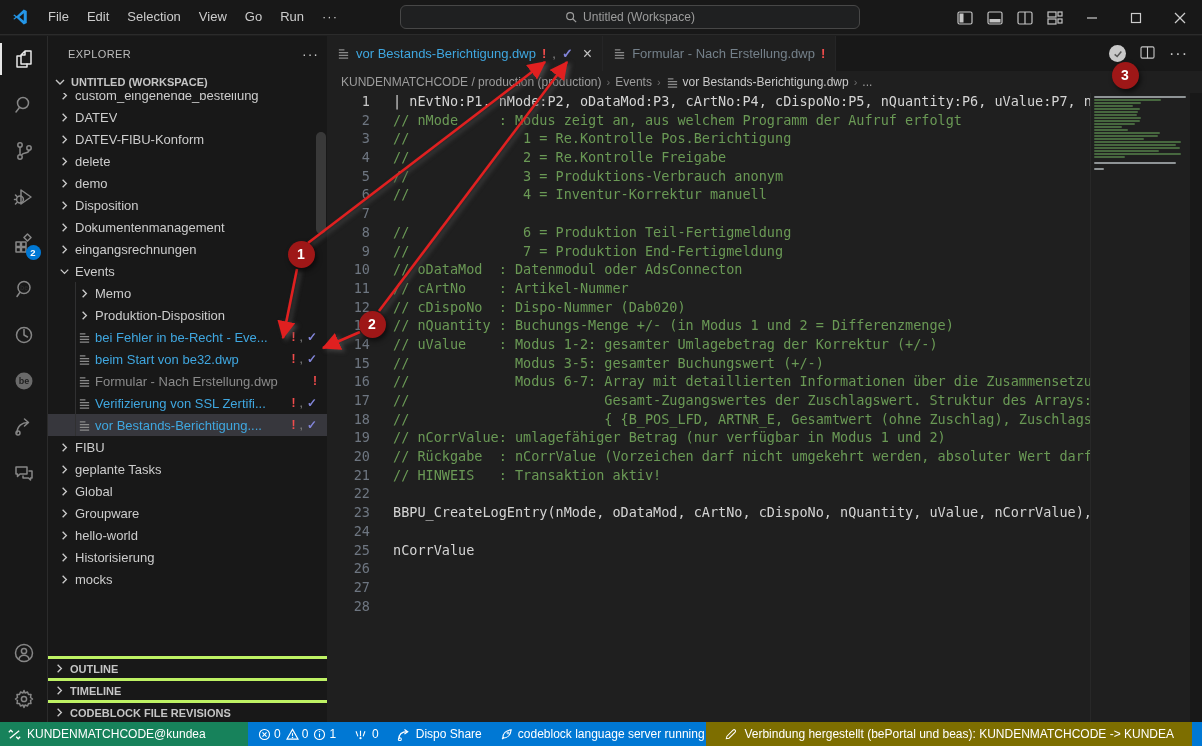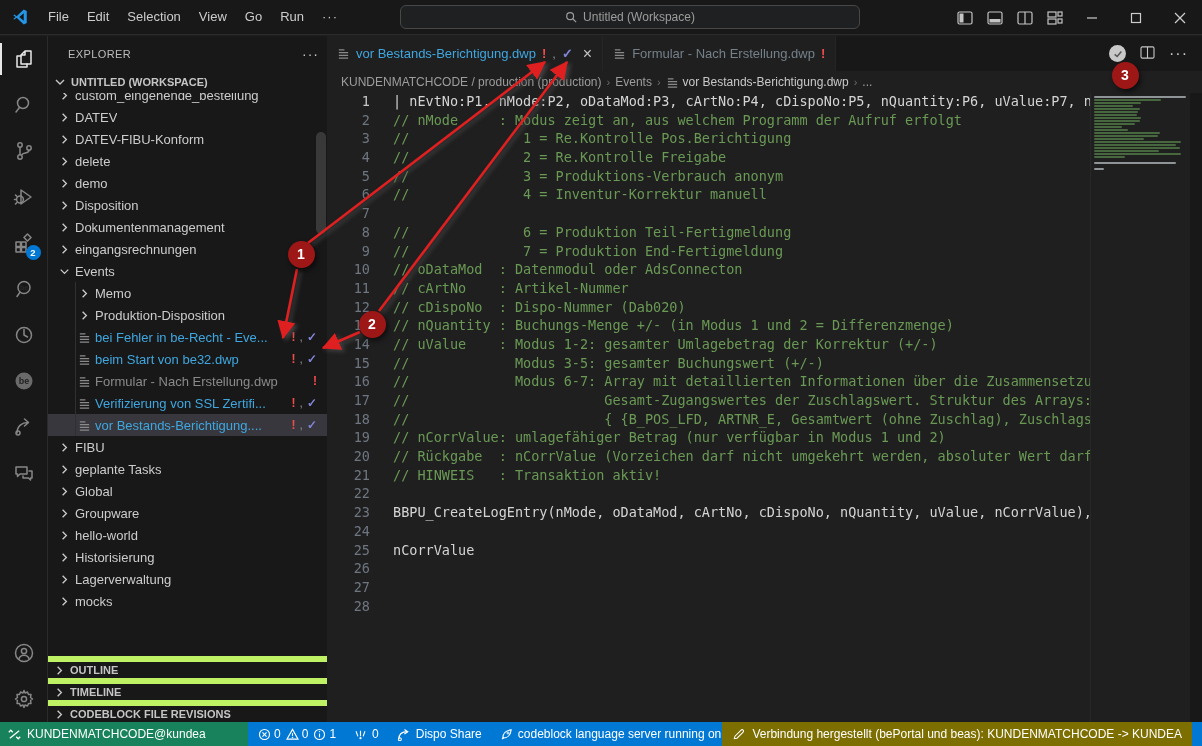--- a/index.html
+++ b/index.html
@@ -52,21 +52,21 @@
   .trow .tlabel { margin-left:3px; white-space:nowrap; overflow:hidden; }
   .trow.file .tlabel { color:#3fa7e0; }
   .trow.dim .tlabel { color:#8a8a8a; }
   .trow .deco { margin-left:auto; display:flex; gap:4px; font-size:12px; align-items:center; padding-left:6px; }
   .deco .excl { color:#f14c4c; font-weight:bold; }
   .deco .comma { color:#8a8a8a; }
   .deco .check { color:#8285d9; font-weight:bold; }
   .sb-scrollbar { position:absolute; right:1px; top:96px; width:10px; height:102px; background:rgba(121,121,121,.35); border-radius:5px; z-index:5; }
   .sb-sections { position:absolute; left:0; right:0; bottom:0; background:#181818; z-index:4; }
   .sb-section { height:22px; display:flex; align-items:center; gap:3px; padding-left:4px; font-size:11px;
-    font-weight:bold; color:#c5c5c5; border-top:6px solid #bef264; }
+    font-weight:bold; color:#c5c5c5; border-top:3px solid #bef264; }
 
   
   .editor { flex:1; position:relative; background:#1f1f1f; overflow:hidden; }
   .tabbar { height:35px; background:#181818; display:flex; align-items:stretch; }
   .tab { display:flex; align-items:center; gap:6px; padding:0 10px; font-size:13px; background:#1f1f1f; border-right:1px solid #252526; }
   .tab .tab-label { white-space:nowrap; }
   .tab.active .tab-label { color:#3fa7e0; }
   .tab.inactive .tab-label { color:#74808a; }
   .tab .excl { color:#f14c4c; font-weight:bold; }
   .tab .comma { color:#8a8a8a; }
@@ -91,21 +91,21 @@
   .mm-comment { background:#47683f; }
   .mm-code { background:#8f9496; }
   .right-gutter { position:absolute; top:57px; right:0; width:12px; bottom:0; background:#181818; }
 
   
   .statusbar { position:absolute; left:0; right:0; bottom:0; height:24px; display:flex; font-size:12px; color:#ffffff; }
   .st-remote { width:248px; background:#17825b; display:flex; align-items:center; gap:6px; padding:0 10px 0 8px; }
   .st-blue { flex:1; background:#0078d4; display:flex; align-items:center; gap:18px; padding-left:10px; overflow:hidden; }
   .st-item { display:flex; align-items:center; gap:5px; white-space:nowrap; }
   .st-item .grp { display:flex; align-items:center; gap:3px; }
-  .st-olive { background:#7d6e00; display:flex; align-items:center; gap:7px; padding:0 10px; white-space:nowrap; }
+  .st-olive { background:#7d6e00; display:flex; align-items:center; gap:7px; padding:0 18px; white-space:nowrap; }
   .st-tail { width:10px; background:#0078d4; }
 
   
   .overlay { position:absolute; inset:0; pointer-events:none; z-index:50; }
   .ann-circle { position:absolute; width:27px; height:27px; border-radius:50%; background:#9e1717;
     color:#ffffff; font-size:14px; font-weight:bold; display:flex; align-items:center; justify-content:center;
     box-shadow:2px 3px 5px rgba(0,0,0,.55); z-index:51; }
   svg.arrows { position:absolute; inset:0; width:100%; height:100%; filter:drop-shadow(3px 2px 2px rgba(70,70,70,.9)); }
 </style>
 </head>
@@ -541,30 +541,20 @@
           </div>
           <div class="trow d1">
             <span class="chev">
               <span style="display: flex;">
                 <svg width="15" height="15" viewBox="0 0 16 16">
                   <polyline points="6,4 10,8 6,12" fill="none" stroke="#cccccc" stroke-width="1.4"></polyline>
                 </svg>
               </span>
             </span>
             <span class="tlabel">Historisierung</span>
-          </div>
-          <div class="trow d1">
-            <span class="chev">
-              <span style="display: flex;">
-                <svg width="15" height="15" viewBox="0 0 16 16">
-                  <polyline points="6,4 10,8 6,12" fill="none" stroke="#cccccc" stroke-width="1.4"></polyline>
-                </svg>
-              </span>
-            </span>
-            <span class="tlabel">Lagerverwaltung</span>
           </div>
           <div class="trow d1">
             <span class="chev">
               <span style="display: flex;">
                 <svg width="15" height="15" viewBox="0 0 16 16">
                   <polyline points="6,4 10,8 6,12" fill="none" stroke="#cccccc" stroke-width="1.4"></polyline>
                 </svg>
               </span>
             </span>
             <span class="tlabel">mocks</span>

